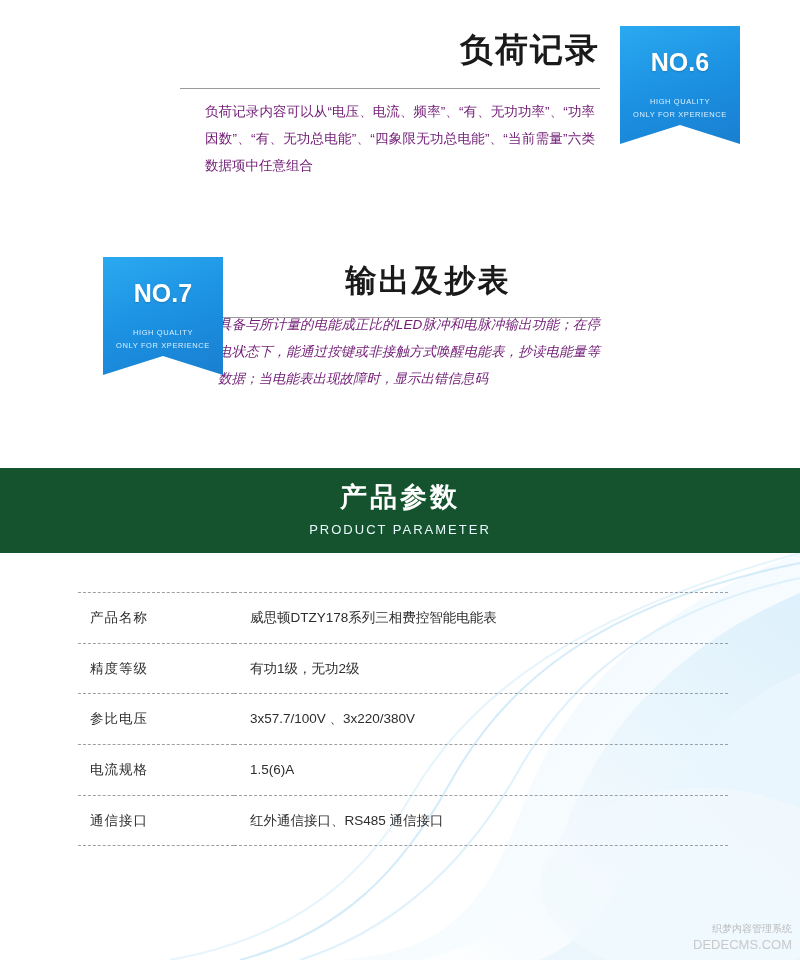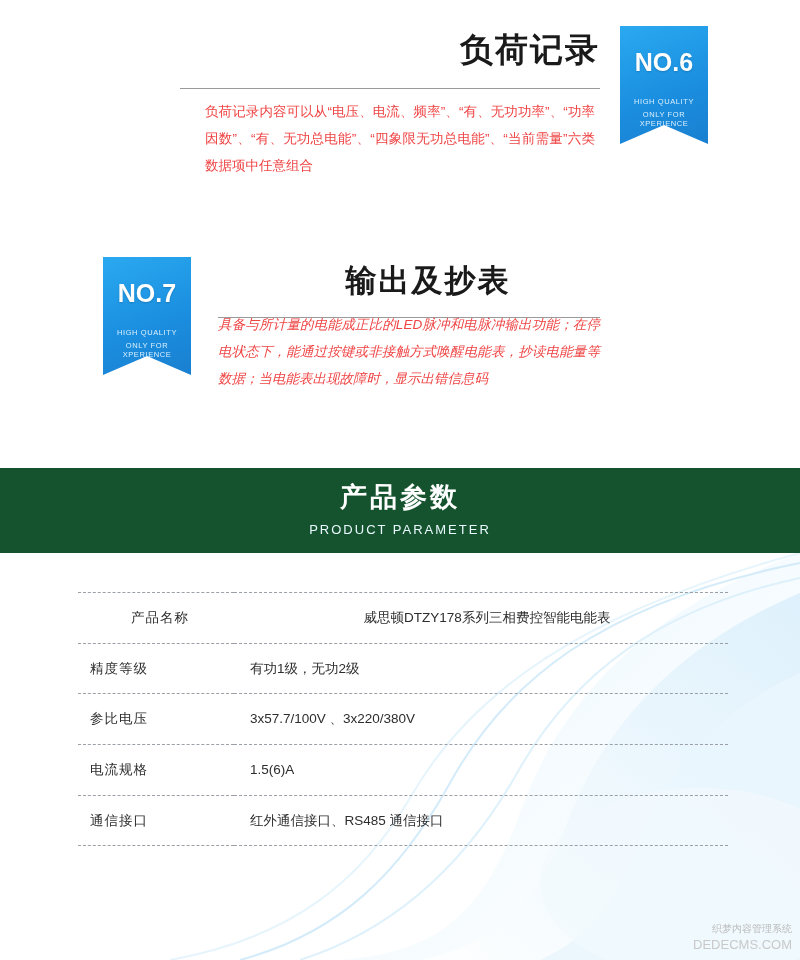--- a/index.html
+++ b/index.html
@@ -34,30 +34,30 @@
   }
 
   .feature-rule {
     border: 0;
     border-top: 1px solid #9a9a9a;
     margin: 0;
   }
 
   .feature-body {
     font-family: "Liberation Sans", sans-serif;
-    color: #ef4444;
+    color: #701a75;
     font-size: 13.5px;
     line-height: 2.0;
     text-align: justify;
   }
 
   
   .badge {
     position: absolute;
-    width: 88px;
+    width: 120px;
     height: 118px;
     background: linear-gradient(160deg, #2aa9f0 0%, #1b8fe0 55%, #1a7fd0 100%);
     color: #ffffff;
     text-align: center;
     box-shadow: 2px 3px 7px rgba(0,0,0,0.25);
     
     clip-path: polygon(0 0, 100% 0, 100% 100%, 50% 84%, 0 100%);
   }
   .badge .badge-num {
     font-size: 25px;
@@ -188,21 +188,20 @@
     color: #2d2d2d;
   }
   .param-table td {
     border-bottom: 1px dashed #9aa0a6;
     padding: 13px 4px;
     vertical-align: middle;
     line-height: 1.75;
   }
   .param-table tr:first-child td {
     border-top: 1px dashed #9aa0a6;
-    text-align: center;
   }
   .param-table td.label {
     width: 140px;
     padding-left: 12px;
     letter-spacing: 1px;
     white-space: nowrap;
   }
   .param-table td.value {
     padding-left: 16px;
   }

